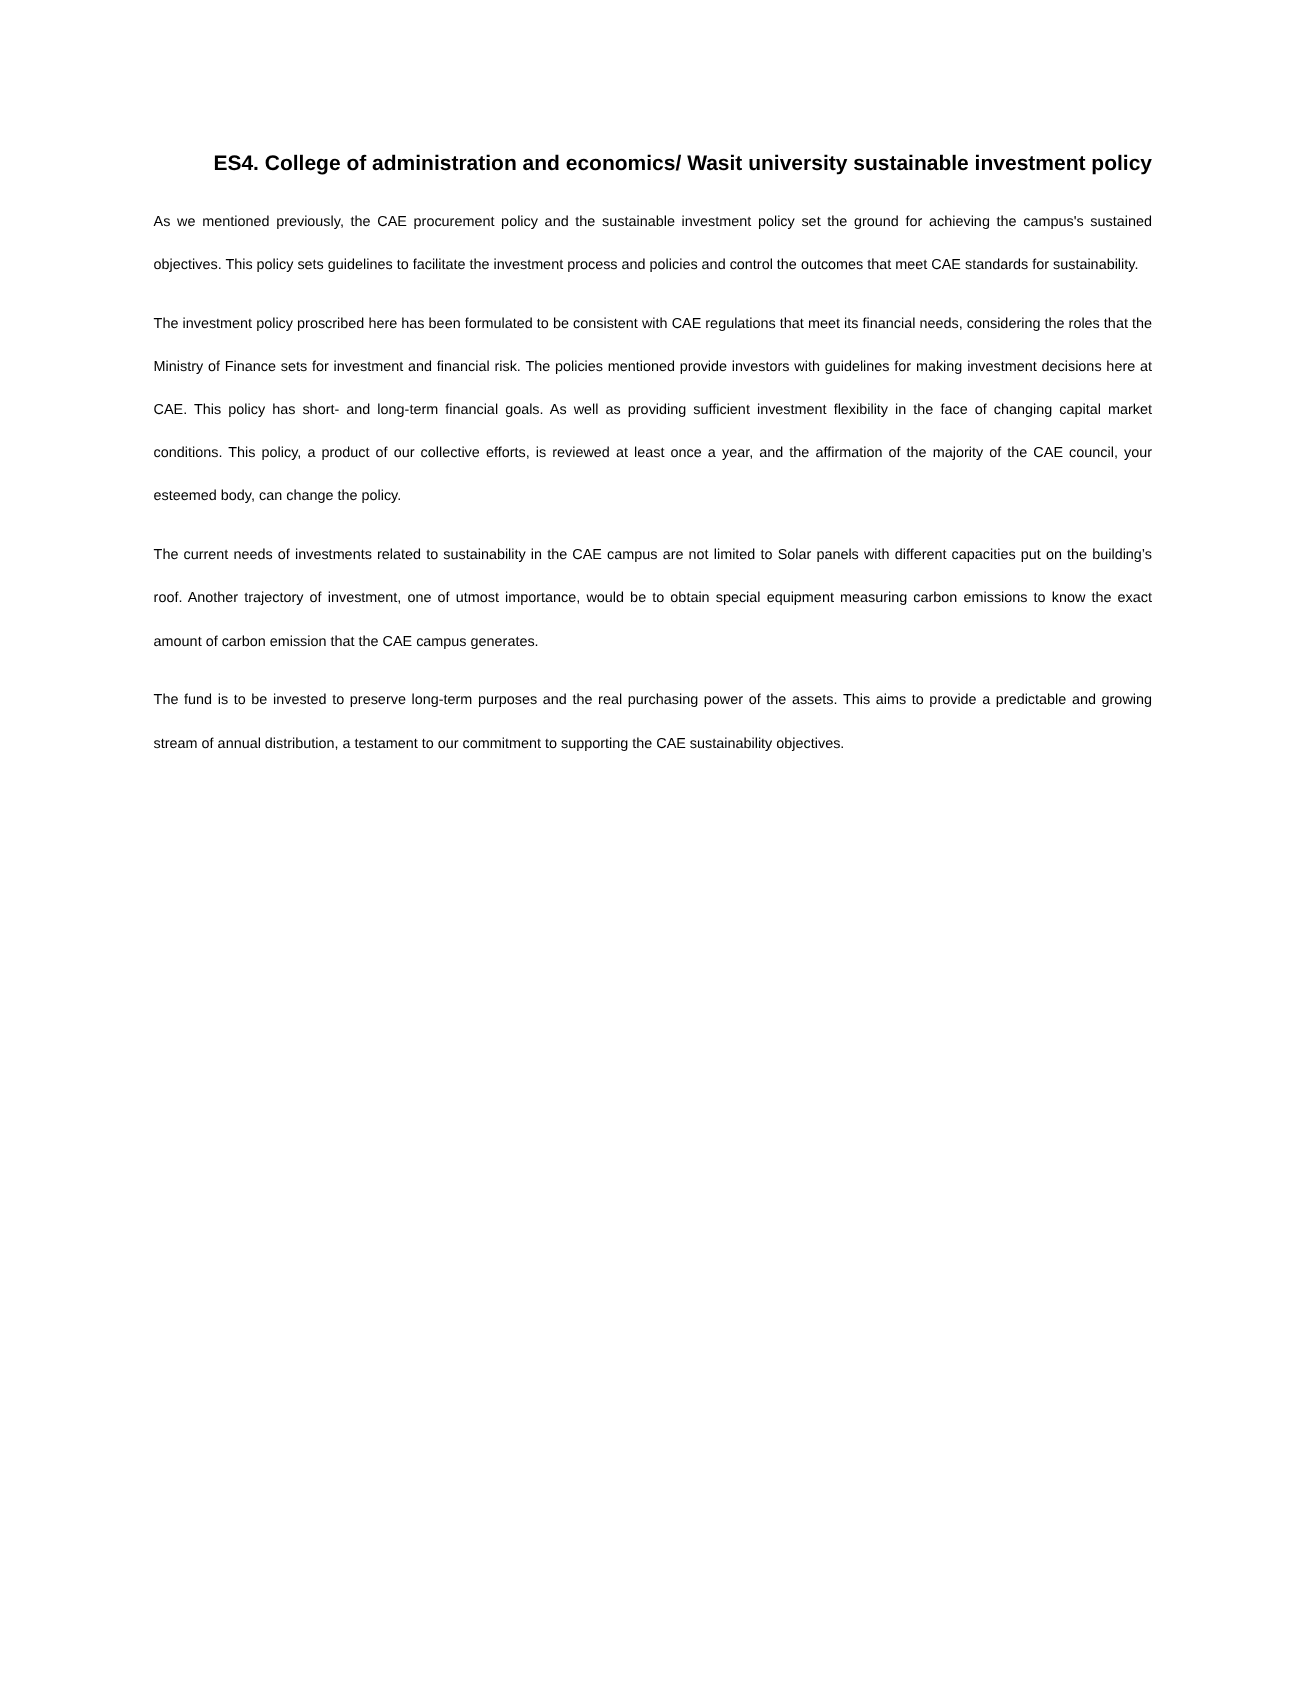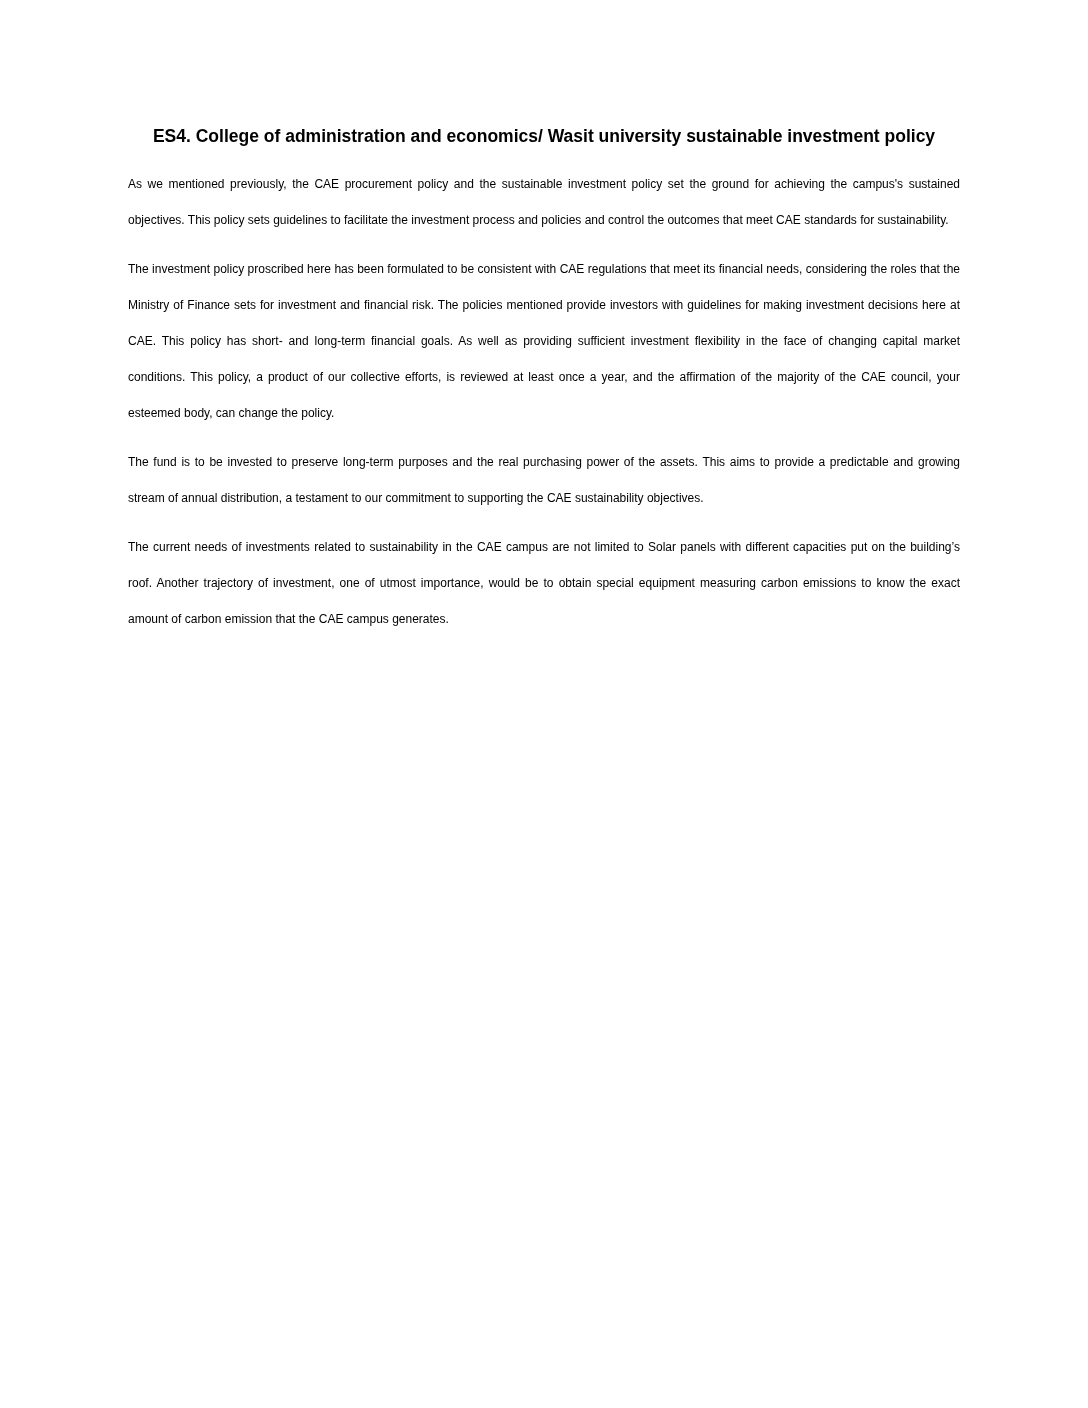--- a/index.html
+++ b/index.html
@@ -20,21 +20,21 @@
     width: 1088px;
     height: 1408px;
     background: #ffffff;
     padding: 124px 128px 0 128px;
   }
 
   .doc-heading {
     font-size: 17.5px;
     font-weight: 700;
     line-height: 24px;
-    text-align: center;
+    text-align: right;
     margin-bottom: 18px;
     color: #000000;
   }
 
   .doc-paragraph {
     font-size: 12px;
     font-weight: 400;
     line-height: 36px;
     text-align: justify;
     text-justify: inter-word;
@@ -45,16 +45,16 @@
 </head>
 <body>
 
 <div class="page">
   <h1 class="doc-heading">ES4. College of administration and economics/ Wasit university sustainable investment policy</h1>
 
   <p class="doc-paragraph">As we mentioned previously, the CAE procurement policy and the sustainable investment policy set the ground for achieving the campus's sustained objectives. This policy sets guidelines to facilitate the investment process and policies and control the outcomes that meet CAE standards for sustainability.</p>
 
   <p class="doc-paragraph">The investment policy proscribed here has been formulated to be consistent with CAE regulations that meet its financial needs, considering the roles that the Ministry of Finance sets for investment and financial risk. The policies mentioned provide investors with guidelines for making investment decisions here at CAE. This policy has short- and long-term financial goals. As well as providing sufficient investment flexibility in the face of changing capital market conditions. This policy, a product of our collective efforts, is reviewed at least once a year, and the affirmation of the majority of the CAE council, your esteemed body, can change the policy.</p>
 
+  <p class="doc-paragraph">The current needs of investments related to sustainability in the CAE campus are not limited to Solar panels with different capacities put on the building’s roof. Another trajectory of investment, one of utmost importance, would be to obtain special equipment measuring carbon emissions to know the exact amount of carbon emission that the CAE campus generates.</p>
+
   <p class="doc-paragraph">The fund is to be invested to preserve long-term purposes and the real purchasing power of the assets. This aims to provide a predictable and growing stream of annual distribution, a testament to our commitment to supporting the CAE sustainability objectives.</p>
-
-  <p class="doc-paragraph">The current needs of investments related to sustainability in the CAE campus are not limited to Solar panels with different capacities put on the building’s roof. Another trajectory of investment, one of utmost importance, would be to obtain special equipment measuring carbon emissions to know the exact amount of carbon emission that the CAE campus generates.</p>
 </div>
 
 </body></html>

